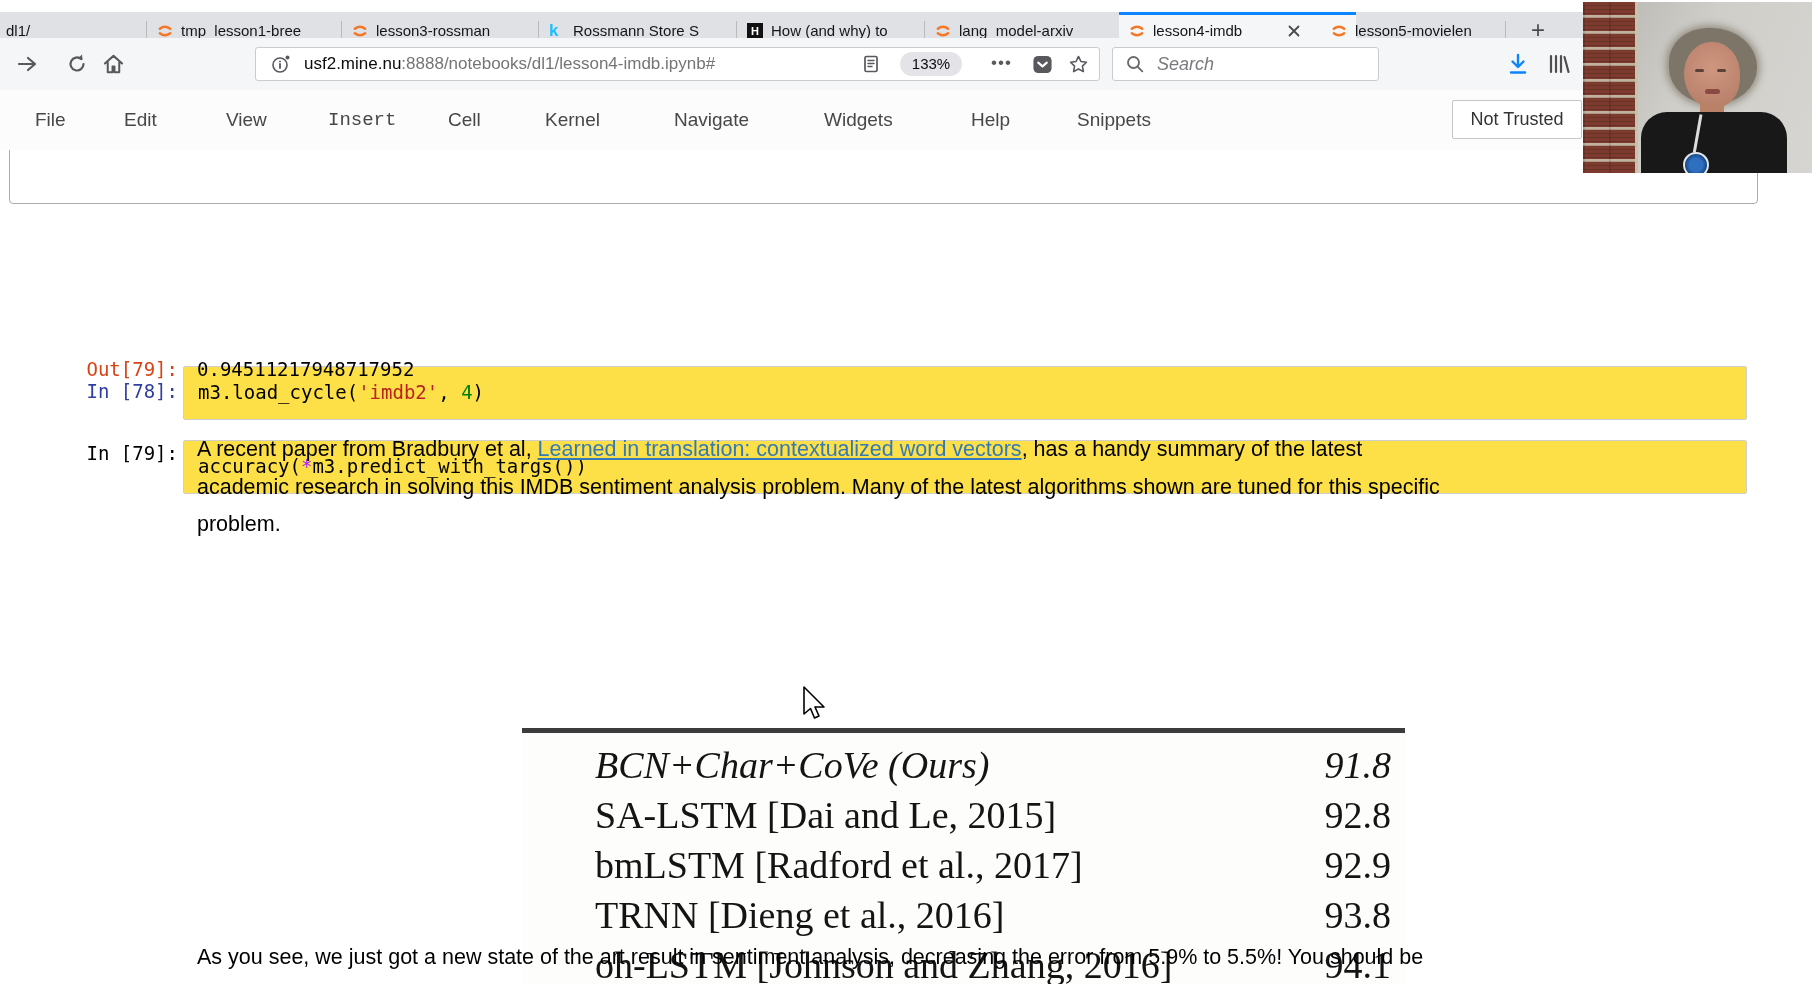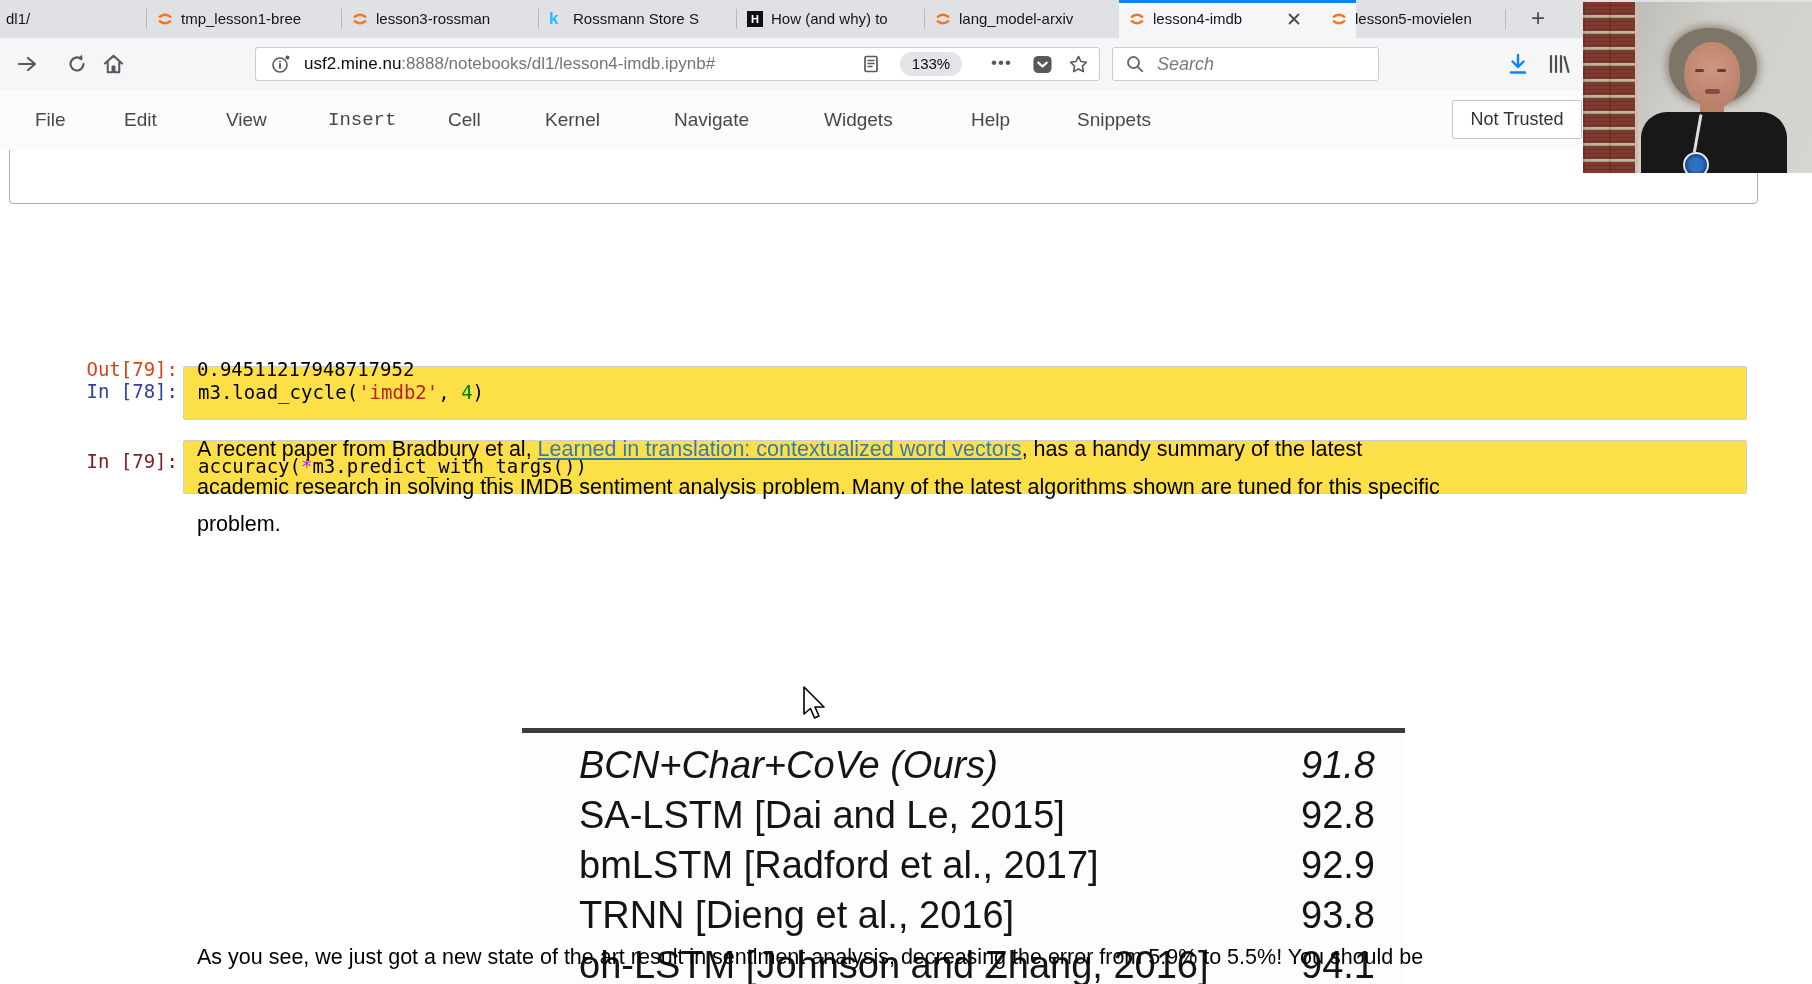--- a/index.html
+++ b/index.html
@@ -1,21 +1,21 @@
 <!DOCTYPE html>
 <html><head>
 <meta charset="utf-8">
 <style>
   html,body{margin:0;padding:0;background:#fff;}
   #screen{position:relative;width:1812px;height:984px;overflow:hidden;background:#fff;
           font-family:"Liberation Sans",sans-serif;}
   .abs{position:absolute;}
 
   
-  #tabstrip{left:0;top:0;width:1812px;height:38px;background:#dfe1e4;}
+  #tabstrip{left:0;top:12px;width:1812px;height:38px;background:#dfe1e4;}
   .tab{position:absolute;top:0;height:38px;overflow:hidden;cursor:default;}
   .tab .ticon{position:absolute;left:10px;top:11px;width:16px;height:16px;}
   .tab .ttitle{position:absolute;left:34px;top:0;height:38px;line-height:38px;
                font-size:15px;color:#15141a;white-space:nowrap;}
   .tab.active{background:#f5f6f7;}
   .tab.active::before{content:"";position:absolute;left:0;top:0;right:0;height:3px;background:#0a84ff;}
   .tab .fade{position:absolute;top:0;right:0;width:26px;height:38px;
              background:linear-gradient(to right,rgba(223,225,228,0),#dfe1e4);}
   .tabsep{position:absolute;top:9px;width:1px;height:20px;background:#b9babd;}
   .hn-ic{display:block;width:16px;height:16px;background:#111;color:#fff;font-weight:bold;
@@ -59,22 +59,22 @@
             font-family:"DejaVu Sans Mono",monospace;font-size:19px;white-space:pre;}
   .tok-k{color:#000;} .tok-s{color:#BA2121;} .tok-n{color:#008000;} .tok-o{color:#AA22FF;}
   .outtext{position:absolute;left:197px;font-family:"DejaVu Sans Mono",monospace;font-size:19px;color:#000;white-space:pre;}
 
   .mdline{position:absolute;left:197px;font-size:21.5px;color:#000;line-height:34px;white-space:nowrap;}
   .mdlink{color:#337ab7;text-decoration:underline;}
 
   
   #paper-table{position:absolute;left:522px;top:578px;width:883px;height:327px;background:#fdfdfc;}
   .trule{position:absolute;left:0;width:883px;height:5px;background:#3c3c3c;}
-  .trow{position:absolute;left:57px;width:802px;height:50px;line-height:50px;
-        font-family:Liberation Sans, sans-serif;font-size:38px;color:#141414;white-space:nowrap;}
+  .trow{position:absolute;left:73px;width:802px;height:50px;line-height:50px;
+        font-family:Liberation Serif, serif;font-size:38px;color:#141414;white-space:nowrap;}
   .trow .tscore{position:absolute;right:6px;top:0;}
 
   
   #webcam{left:1583px;top:2px;width:229px;height:171px;overflow:hidden;z-index:50;
           background:linear-gradient(115deg,#b3b2ae 0%,#cfcec9 45%,#d6d5d1 100%);}
   #bricks{position:absolute;left:0;top:0;width:52px;height:171px;
       background:
         repeating-linear-gradient(to bottom, rgba(0,0,0,0) 0 3px, rgba(0,0,0,.15) 3px 4px),
         repeating-linear-gradient(to right, rgba(0,0,0,.12) 0 2px, rgba(0,0,0,0) 2px 26px),
         repeating-linear-gradient(to bottom,#7c3b2e 0 13px,#c3b29e 13px 16px);
@@ -246,21 +246,21 @@
     </div>
 
   <div id="content" class="abs">
     <div id="partialcell"></div>
 
     <div class="inprompt" style="top: 230px; color: rgb(48, 63, 159);">In [78]:</div>
     <div class="inputbox" style="top:216px">
       <div class="codeline"><span class="tok-k">m3.load_cycle(</span><span class="tok-s">'imdb2'</span><span class="tok-k">, </span><span class="tok-n">4</span><span class="tok-k">)</span></div>
     </div>
 
-    <div class="inprompt" style="top: 300px; color: #7f1d1d;">In [79]:</div>
+    <div class="inprompt" style="top: 292px; color: #000000;">In [79]:</div>
     <div class="inputbox" style="top:290px">
       <div class="codeline"><span class="tok-k">accuracy(</span><span class="tok-o">*</span><span class="tok-k">m3.predict_with_targs())</span></div>
     </div>
 
     <div class="outprompt" style="top: 208px; color: rgb(216, 67, 21);">Out[79]:</div>
     <div class="outtext" style="top:208px">0.94511217948717952</div>
 
     <div class="mdline" style="top:320px">academic research in solving this IMDB sentiment analysis problem. Many of the latest algorithms shown are tuned for this specific</div>
     <div class="mdline" style="top:282px"><span>A recent paper from Bradbury et al, </span><span class="mdlink">Learned in translation: contextualized word vectors</span><span>, has a handy summary of the latest</span></div>
     <div class="mdline" style="top:357px">problem.</div>

